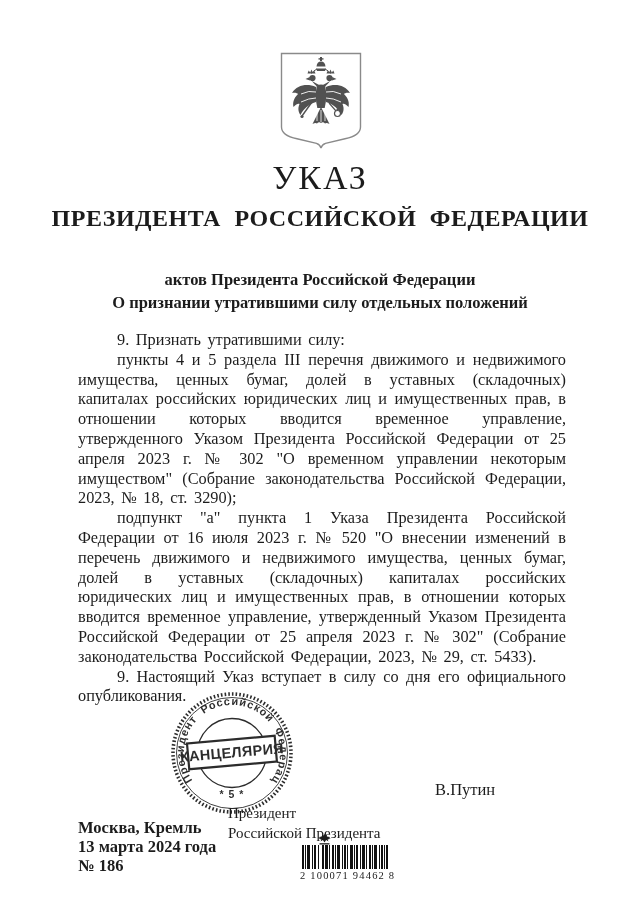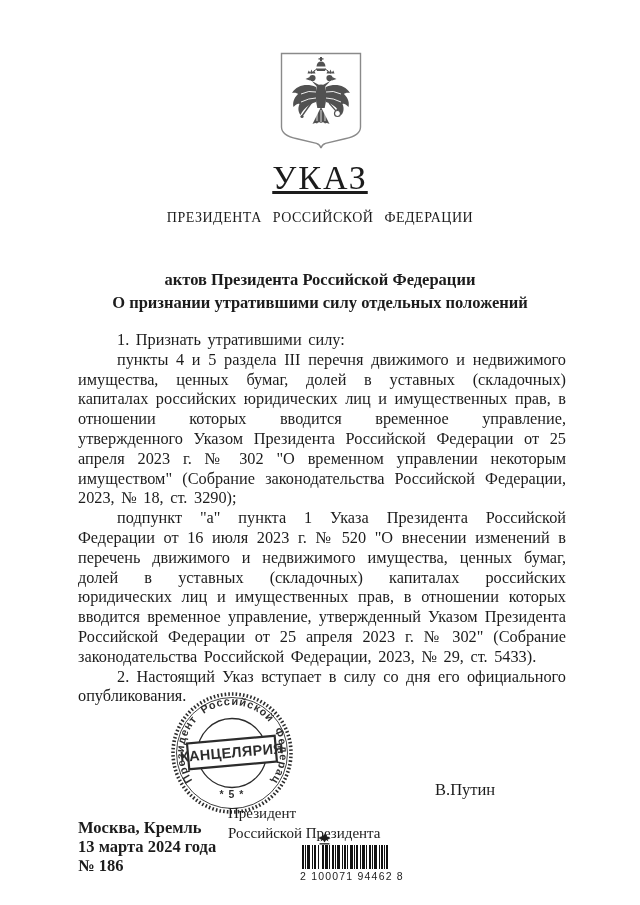--- a/index.html
+++ b/index.html
@@ -10,25 +10,25 @@
     color:#1c1c1c;
     position:relative;
     overflow:hidden;
   }
   .page{position:absolute;inset:0;background:#fff;}
 
   
   .coat{position:absolute;left:279px;top:52px;width:84px;height:97px;}
   .doc-type{
     position:absolute;left:0;top:158px;width:640px;
-    text-align:center;font-size:34px;letter-spacing:2px;line-height:40px;text-decoration:underline;
+    text-align:center;font-size:34px;letter-spacing:2px;line-height:40px;
   }
   .issuer{
     position:absolute;left:0;top:206px;width:640px;
-    text-align:center;font-size:14px;letter-spacing:.5px;word-spacing:7px;line-height:24px;
+    text-align:center;font-size:24px;letter-spacing:.5px;word-spacing:7px;line-height:24px;font-weight:bold;
   }
   .subject{
     position:absolute;left:40px;top:268px;width:560px;
     text-align:center;font-weight:bold;font-size:16.5px;line-height:23px;
   }
 
   
   .decree-body{
     position:absolute;left:78px;top:330px;width:488px;
     font-size:16.3px;line-height:19.8px;text-align:justify;
@@ -56,21 +56,21 @@
     position:absolute;left:78px;top:819px;
     font-size:16.5px;line-height:18.8px;font-weight:bold;
   }
 
   
   .barcode{position:absolute;left:300px;top:834px;width:92px;}
   .barcode .mini-eagle{position:absolute;left:16px;top:0px;width:17px;height:11px;}
   .barcode .bars{position:absolute;left:2px;top:11px;width:86px;height:24px;}
   .barcode .digits{
     position:absolute;left:0;top:36px;width:92px;text-align:center;
-    font-family:Liberation Sans, sans-serif;
+    font-family:Liberation Serif, serif;
     font-size:10.5px;letter-spacing:1.2px;white-space:nowrap;
   }
 </style>
 </head>
 <body>
 
 <div class="page">
 
   <svg class="coat" viewBox="0 0 84 97">
     <path d="M2.5,1.5 H81.5 V75 Q81.5,83.5 66,86.8 L46.5,91.3 Q42.8,92.6 42,96 Q41.2,92.6 37.5,91.3 L18,86.8 Q2.5,83.5 2.5,75 Z" fill="#ffffff" stroke="#8a8a8a" stroke-width="1.4"></path>
@@ -116,24 +116,24 @@
   </svg>
 
   <div class="doc-type">УКАЗ</div>
   <div class="issuer">ПРЕЗИДЕНТА РОССИЙСКОЙ ФЕДЕРАЦИИ</div>
   <div class="subject">
     <div>актов Президента Российской Федерации</div>
     <div>О признании утратившими силу отдельных положений</div>
   </div>
 
   <div class="decree-body">
-    <p>1. Признать утратившими силу:</p>
+    <p>9. Признать утратившими силу:</p>
     <p>пункты 4 и 5 раздела III перечня движимого и недвижимого имущества, ценных бумаг, долей в уставных (складочных) капиталах российских юридических лиц и имущественных прав, в отношении которых вводится временное управление, утвержденного Указом Президента Российской Федерации от 25 апреля 2023 г. № 302 "О временном управлении некоторым имуществом" (Собрание законодательства Российской Федерации, 2023, № 18, ст. 3290);</p>
     <p>подпункт "а" пункта 1 Указа Президента Российской Федерации от 16 июля 2023 г. № 520 "О внесении изменений в перечень движимого и недвижимого имущества, ценных бумаг, долей в уставных (складочных) капиталах российских юридических лиц и имущественных прав, в отношении которых вводится временное управление, утвержденный Указом Президента Российской Федерации от 25 апреля 2023 г. № 302" (Собрание законодательства Российской Федерации, 2023, № 29, ст. 5433).</p>
-    <p>2. Настоящий Указ вступает в силу со дня его официального опубликования.</p>
+    <p>9. Настоящий Указ вступает в силу со дня его официального опубликования.</p>
   </div>
 
   <div class="signature">
     <div>Президент</div>
     <div>Российской Президента</div>
   </div>
   <div class="signer">В.Путин</div>
 
   <svg class="stamp" viewBox="0 0 126 126">
     <circle cx="63" cy="63" r="59" fill="none" stroke="#1b1b1b" stroke-width="3.6" stroke-dasharray="1.6 2.1"></circle>

